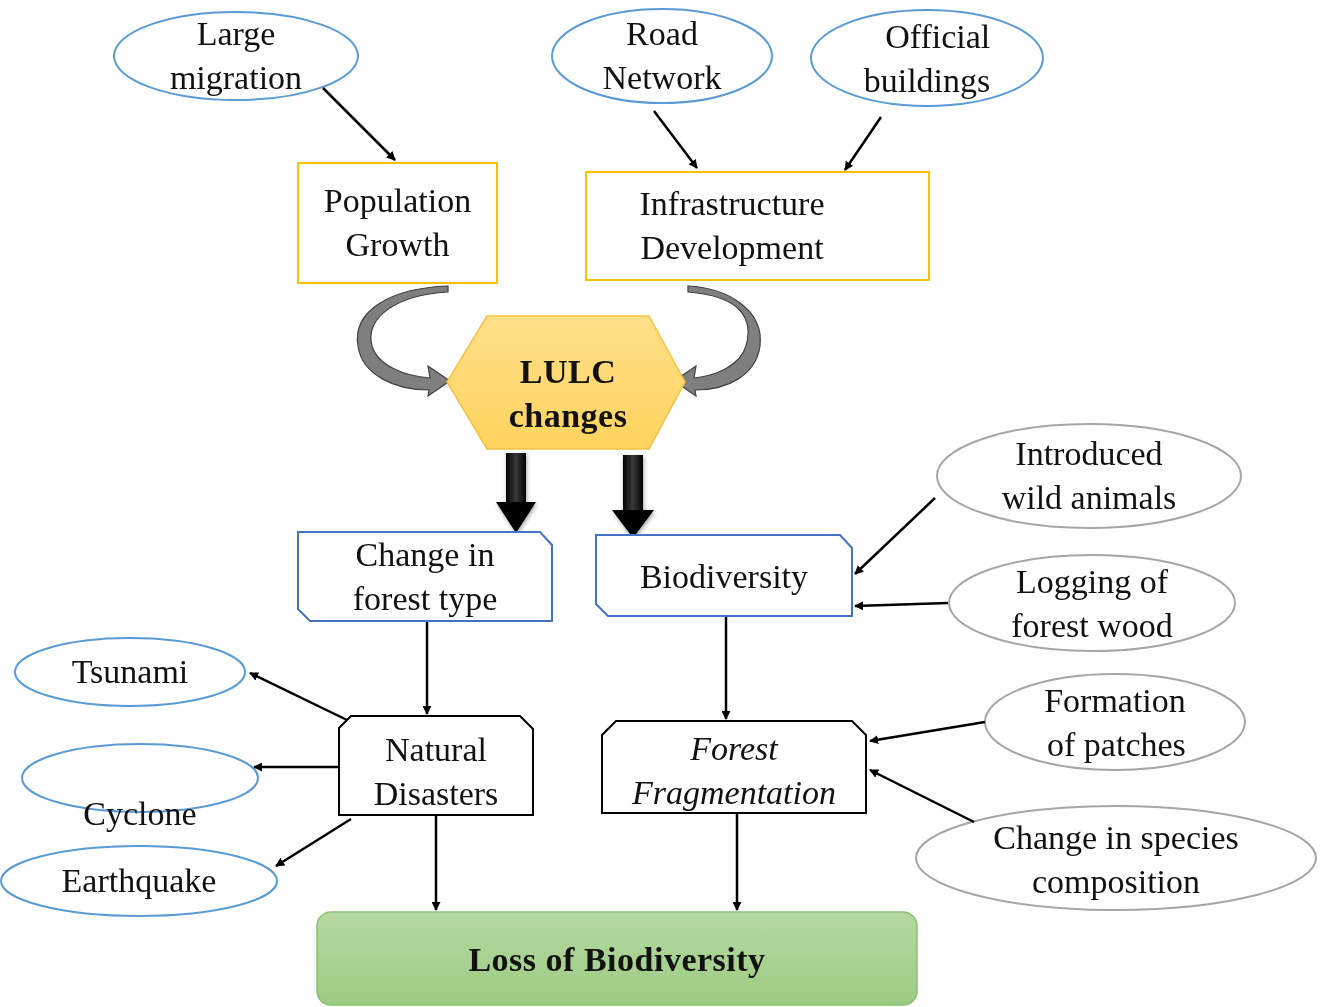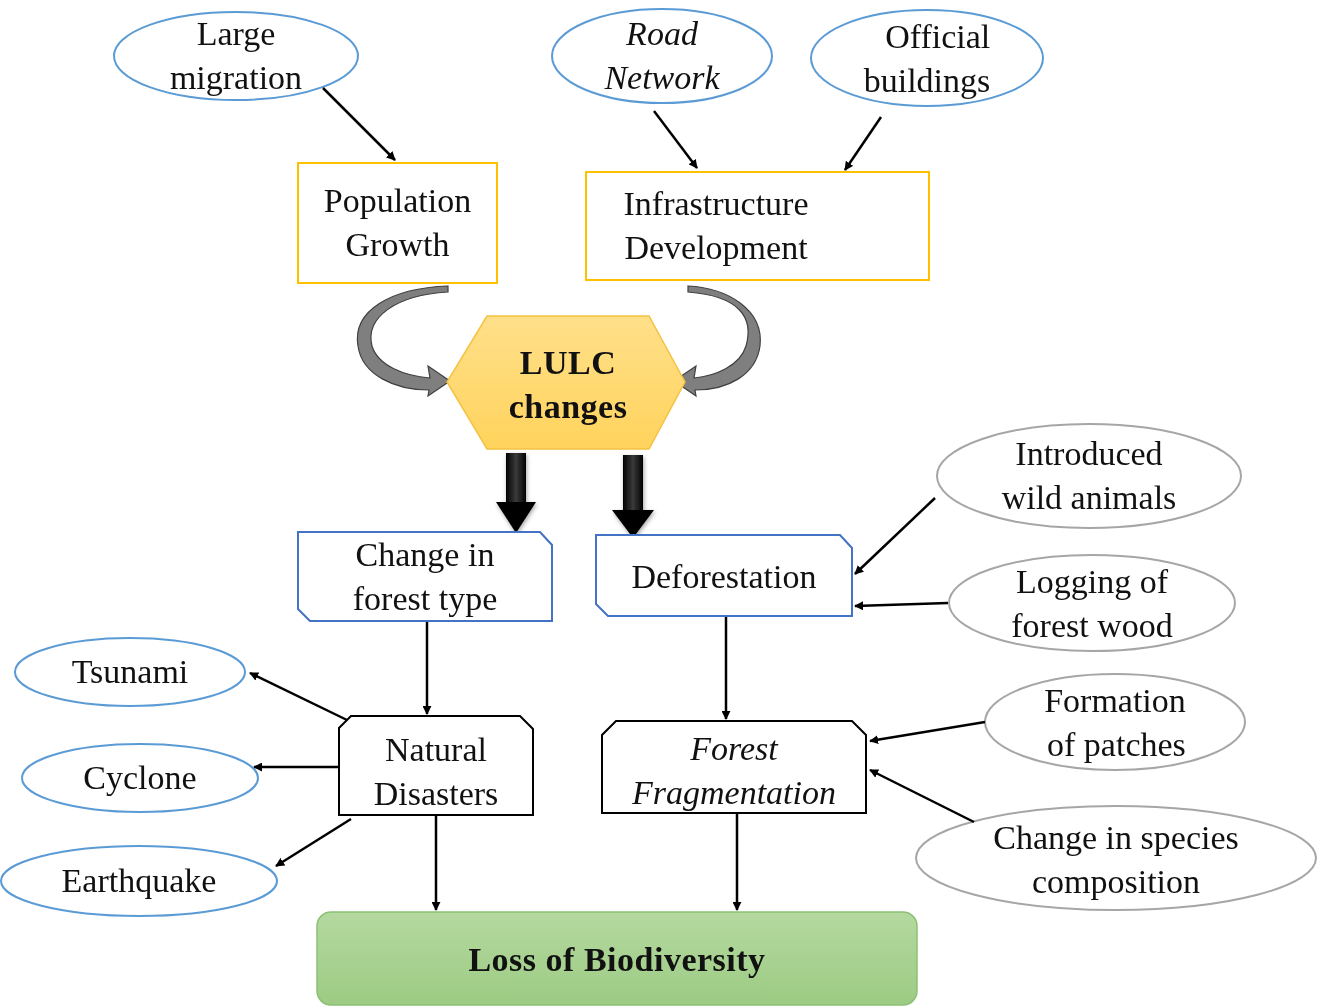--- a/index.html
+++ b/index.html
@@ -103,48 +103,48 @@
   <line x1="351" y1="819" x2="276" y2="866" stroke="#000" stroke-width="2.5" marker-end="url(#arrowhead)"></line>
 
   <line x1="436" y1="816" x2="436" y2="910" stroke="#000" stroke-width="2.5" marker-end="url(#arrowhead)"></line>
   <line x1="737" y1="814" x2="737" y2="910" stroke="#000" stroke-width="2.5" marker-end="url(#arrowhead)"></line>
 
   <rect x="317" y="912" width="600" height="93" rx="14" ry="14" fill="url(#greenGrad)" stroke="#8cc174" stroke-width="1.5"></rect>
 </svg>
 
 <div class="label f29" style="left:120px;top:14px;width:232px;height:84px;">Large
 migration</div>
-<div class="label f29" style="left:556px;top:14px;width:212px;height:84px;font-style:italic;">Road
+<div class="label f29" style="left:556px;top:14px;width:212px;height:84px;">Road
 Network</div>
 <div class="label f29" style="left:815px;top:16px;width:224px;height:86px;text-align:right;">Official
 buildings</div>
 
 <div class="label f29" style="left:298px;top:181px;width:199px;height:84px;">Population
 Growth</div>
-<div class="label f29" style="left:556px;top:184px;width:320px;height:84px;">Infrastructure
+<div class="label f29" style="left:572px;top:184px;width:320px;height:84px;">Infrastructure
 Development</div>
 
-<div class="label f34b" style="left:470px;top:339px;width:196px;height:92px;">LULC
+<div class="label f34b" style="left:470px;top:348px;width:196px;height:92px;">LULC
 changes</div>
 
 <div class="label f29" style="left:298px;top:535px;width:254px;height:84px;">Change  in
 forest type</div>
-<div class="label f29" style="left:596px;top:540px;width:256px;height:74px;">Deforestation</div>
+<div class="label f29" style="left:596px;top:540px;width:256px;height:74px;">Biodiversity</div>
 
 <div class="label f29" style="left:950px;top:434px;width:278px;height:84px;">Introduced
 wild animals</div>
 <div class="label f29" style="left:958px;top:562px;width:268px;height:84px;">Logging  of
 forest  wood</div>
 <div class="label f29" style="left:995px;top:681px;width:240px;height:84px;text-align:right;">Formation
 of patches</div>
 <div class="label f29" style="left:926px;top:818px;width:380px;height:84px;">Change  in species
 composition</div>
 
 <div class="label f29" style="left:20px;top:650px;width:220px;height:44px;">Tsunami</div>
-<div class="label f29" style="left:28px;top:756px;width:224px;height:44px;">Cyclone</div>
+<div class="label f29" style="left:28px;top:792px;width:224px;height:44px;">Cyclone</div>
 <div class="label f29" style="left:6px;top:859px;width:266px;height:44px;">Earthquake</div>
 
 <div class="label f29" style="left:339px;top:730px;width:194px;height:84px;">Natural
 Disasters</div>
 <div class="label f29" style="left:602px;top:729px;width:264px;height:84px;font-style:italic;">Forest
 Fragmentation</div>
 
 <div class="label f34b" style="left:317px;top:930px;width:600px;height:60px;">Loss of Biodiversity</div>
 
 </body></html>

